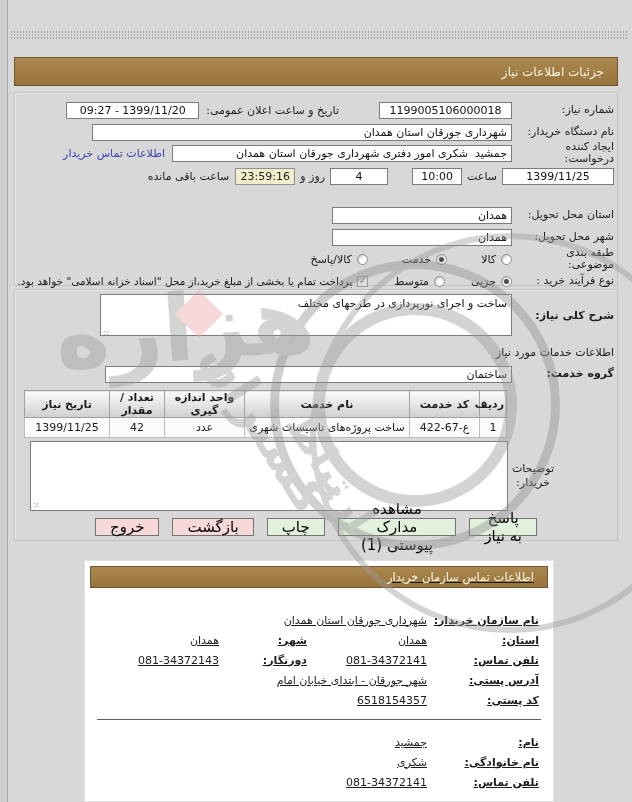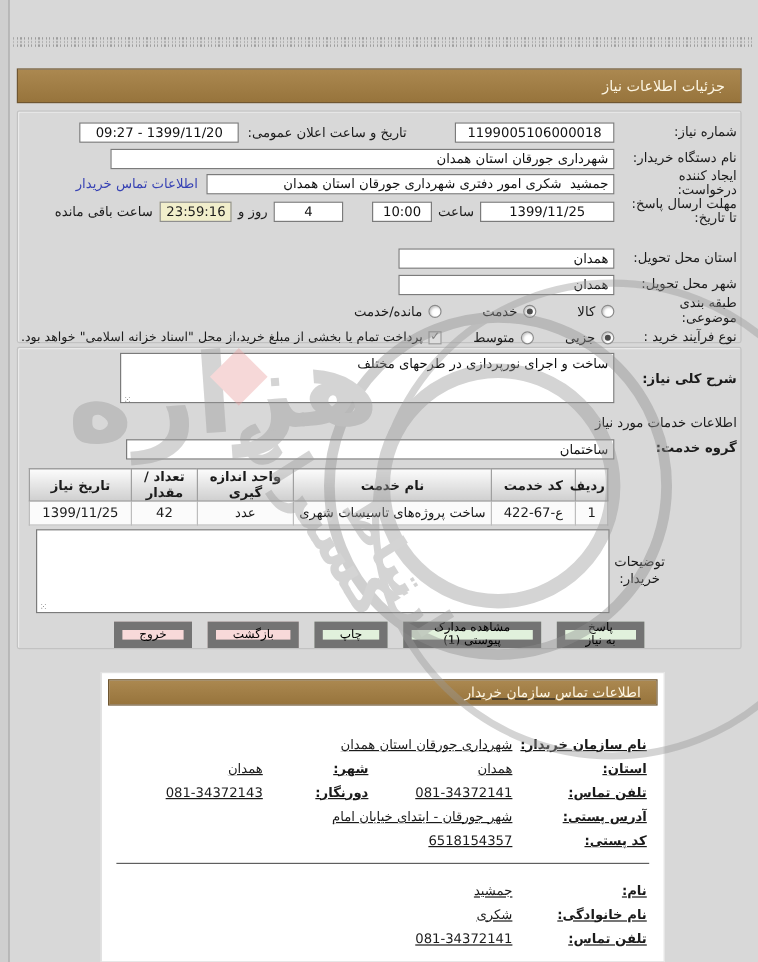--- a/index.html
+++ b/index.html
@@ -74,21 +74,21 @@
   .stable { position:absolute; right:125px; top:390px; width:482px;
     border-collapse:collapse; table-layout:fixed; font-size:11px; }
   .stable th { background:linear-gradient(#fbfbfb,#cfcfcf);
     border:1px solid #9f9f9f; font-weight:bold; height:21px; padding:0 2px; }
   .stable td { background:#fbfbfb; border:1px solid #bdbdbd; height:20px;
     text-align:center; padding:0 2px; }
   
   .btnrow { position:absolute; top:518px; right:95px; left:95px; height:19px;
     display:flex; direction:rtl; justify-content:center; gap:13px; }
   .btn { height:18px; display:inline-flex; align-items:center; justify-content:center;
-    border:7px solid #737373; font-size:10px; padding:4px 14px; cursor:pointer;
+    border:1px solid #737373; font-size:15px; padding:4px 14px; cursor:pointer;
     font-family:"DejaVu Sans", sans-serif; }
   .btn.green { background:#e1f1dc; }
   .btn.pink  { background:#f8d9d9; }
   
   .card { position:absolute; left:84px; top:560px; width:470px; height:242px;
     background:#ffffff; border:1px solid #e2e2e2; overflow:hidden;text-decoration:underline; }
   .card-head { margin:5px; height:22px; font-size:11.5px; }
   .crow { display:flex; direction:rtl; align-items:center;
     margin:0 14px; height:20px; }
   .clabel { width:112px; flex:0 0 112px; font-weight:bold; }
@@ -143,21 +143,20 @@
     <input class="tb" style="width: 420px;" readonly="" value="شهرداری جورقان استان همدان">
   </div>
 
   <div class="frow" style="top:143px">
     <span class="lbl">ایجاد کننده درخواست:</span>
     <input class="tb" style="width: 340px;" readonly="" value="جمشید  شکری امور دفتری شهرداری جورقان استان همدان">
     <span class="link">اطلاعات تماس خریدار</span>
   </div>
 
   <div class="frow" style="top:162px;height:28px">
-    <span class="lbl">مهلت ارسال پاسخ: تا تاریخ:</span>
     <input class="tb num" style="width: 112px;" readonly="" value="1399/11/25">
     <span style="margin:0 5px">ساعت</span>
     <input class="tb num" style="width: 50px;" readonly="" value="10:00">
     <span class="sp" style="width:24px"></span>
     <input class="tb num" style="width: 58px;" readonly="" value="4">
     <span style="margin:0 5px">روز و</span>
     <span class="count num">23:59:16</span>
     <span style="margin-right:6px">ساعت باقی مانده</span>
   </div>
 
@@ -176,21 +175,21 @@
     <span class="rgroup">
       <span class="radio"></span>
       <span>کالا</span>
     </span>
     <span class="rgroup">
       <span class="radio checked"></span>
       <span>خدمت</span>
     </span>
     <span class="rgroup">
       <span class="radio"></span>
-      <span>مانده/خدمت</span>
+      <span>کالا/پاسخ</span>
     </span>
   </div>
 
   <div class="frow" style="top:271px">
     <span class="lbl">نوع فرآیند خرید :</span>
     <span class="rgroup" style="margin-left:26px">
       <span class="radio checked"></span>
       <span>جزیی</span>
     </span>
     <span class="rgroup" style="margin-left:26px">

